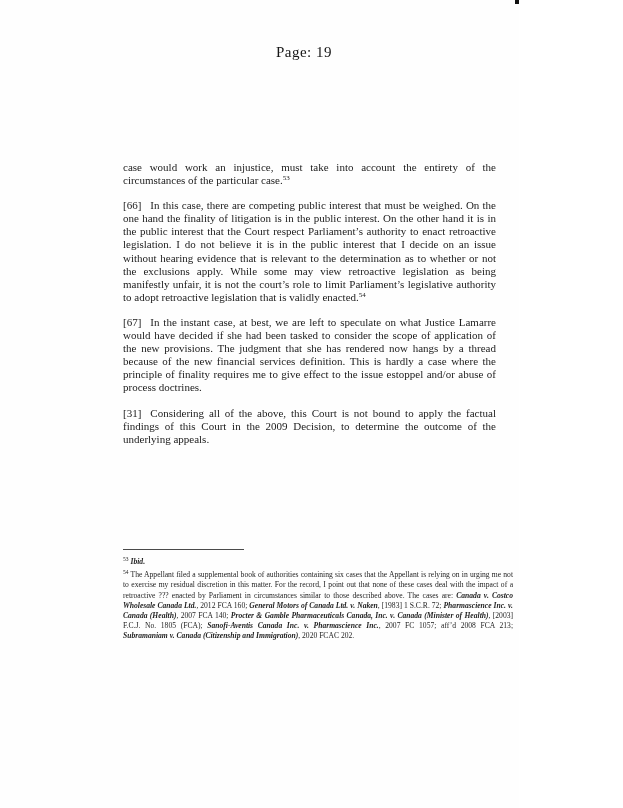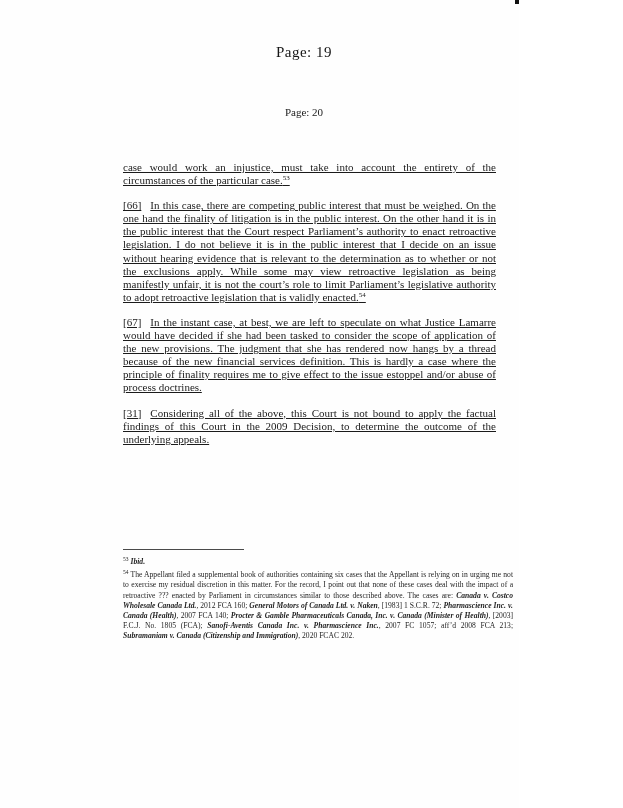--- a/index.html
+++ b/index.html
@@ -39,21 +39,20 @@
     position: absolute;
     top: 161px;
     left: 123px;
     width: 381px;
     font-size: 11px;
     line-height: 13.1px;
     text-align: justify;
   }
   .body-text p {
     margin: 0 8px 12px 0;
-    text-decoration: underline;
   }
   .para-num {
     margin-right: 9px;
   }
   sup.fn-ref {
     font-size: 7px;
     line-height: 0;
     vertical-align: 4px;
   }
   .footnote-block {
@@ -122,21 +121,20 @@
     background: #111111;
   }
 </style>
 </head>
 <body>
 
 <div class="page">
 
   <div class="page-header-19">Page: 19</div>
 
-  <div class="page-header-20">Page: 20</div>
 
   <div class="body-text">
 
     <p><span>case would work an injustice, must take into account the entirety of the circumstances of the particular case.</span><sup class="fn-ref">53</sup></p>
 
     <p><span class="para-num">[66]</span><span>In this case, there are competing public interest that must be weighed. On the one hand the finality of litigation is in the public interest. On the other hand it is in the public interest that the Court respect Parliament’s authority to enact retroactive legislation. I do not believe it is in the public interest that I decide on an issue without hearing evidence that is relevant to the determination as to whether or not the exclusions apply. While some may view retroactive legislation as being manifestly unfair, it is not the court’s role to limit Parliament’s legislative authority to adopt retroactive legislation that is validly enacted.</span><sup class="fn-ref">54</sup></p>
 
     <p><span class="para-num">[67]</span><span>In the instant case, at best, we are left to speculate on what Justice Lamarre would have decided if she had been tasked to consider the scope of application of the new provisions. The judgment that she has rendered now hangs by a thread because of the new financial services definition. This is hardly a case where the principle of finality requires me to give effect to the issue estoppel and/or abuse of process doctrines.</span></p>
 
     <p><span class="para-num">[31]</span><span>Considering all of the above, this Court is not bound to apply the factual findings of this Court in the 2009 Decision, to determine the outcome of the underlying appeals.</span></p>

